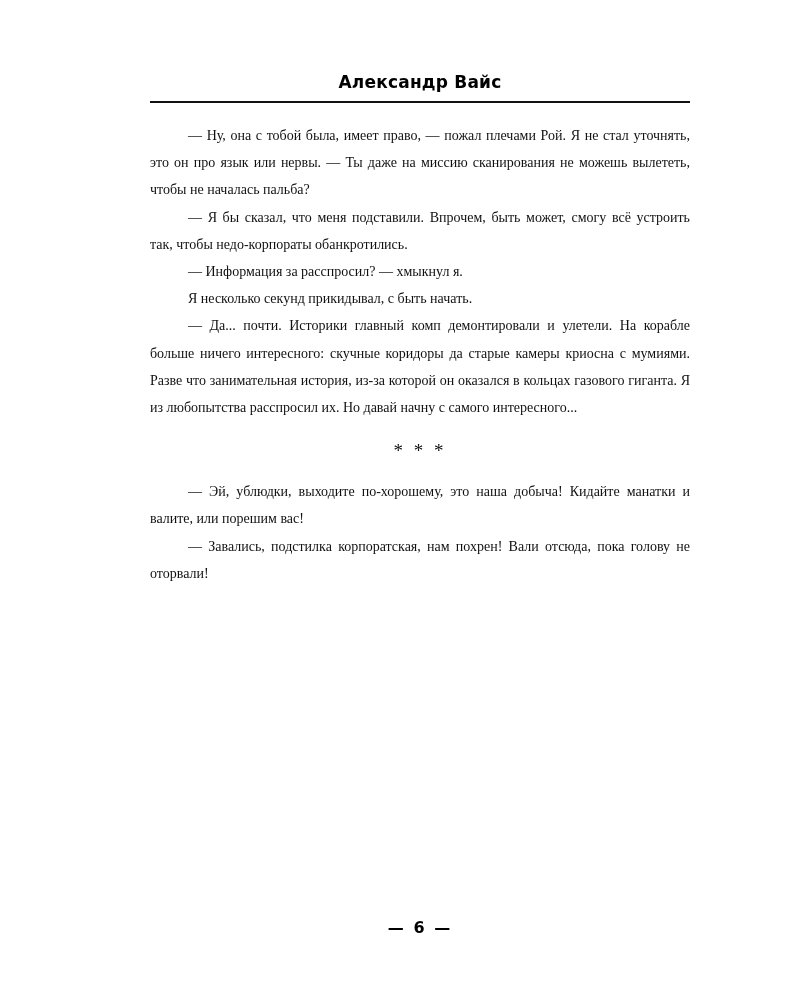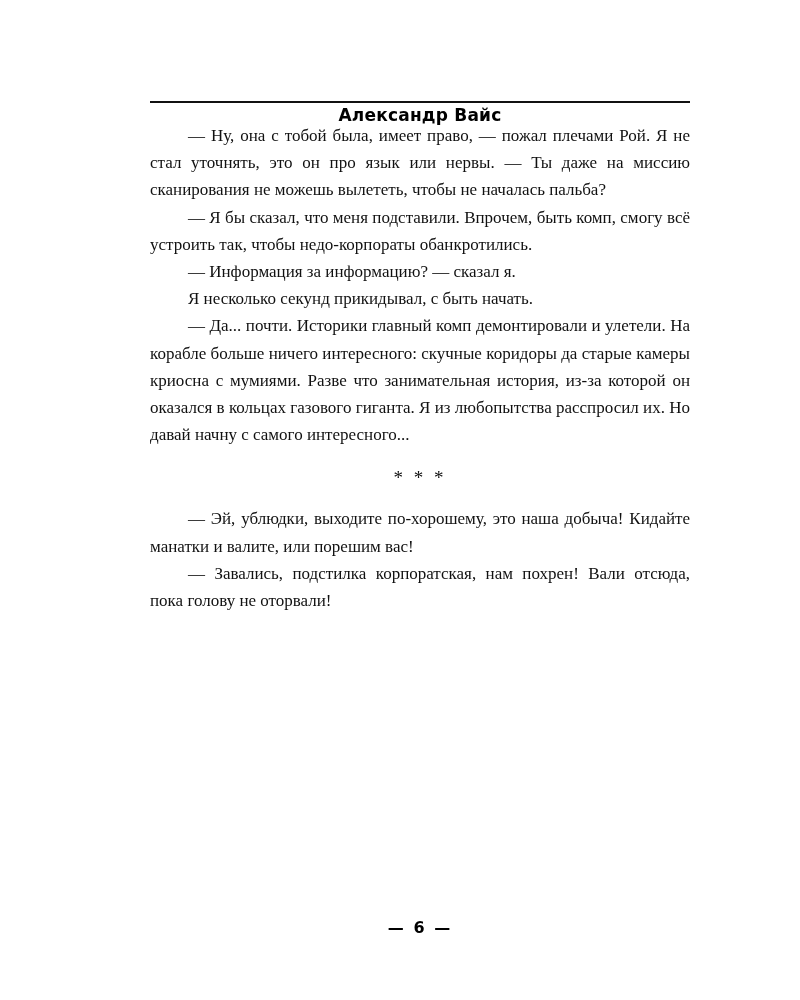--- a/index.html
+++ b/index.html
@@ -27,40 +27,39 @@
     left: 150px;
     width: 540px;
     text-align: center;
   }
   .header-title {
     font-family: "DejaVu Sans", sans-serif;
     font-weight: bold;
     font-size: 17px;
     letter-spacing: 0.2px;
     color: #000000;
-    margin-top: 33px;
   }
   .header-rule {
     position: absolute;
     top: 101px;
     left: 150px;
     width: 540px;
     height: 2px;
     background: #111111;
   }
   .content {
     position: absolute;
     top: 122px;
     left: 150px;
     width: 540px;
   }
   .para {
     margin: 0;
     text-indent: 38px;
-    font-size: 17px;
+    font-size: 14px;
     line-height: 27.2px;
     text-align: justify;
     text-justify: inter-word;
     hyphens: manual;
     color: #111111;
   }
   .scene-break {
     margin: 16px 0 14px 0;
     text-align: center;
     font-size: 19px;
@@ -88,22 +87,22 @@
 
 <div class="page">
 
   <div class="header">
     <div class="header-title">Александр Вайс</div>
   </div>
   <div class="header-rule"></div>
 
   <div class="content">
     <p class="para">— Ну, она с тобой была, имеет право, — пожал плечами Рой. Я не стал уточнять, это он про язык или нервы. — Ты даже на миссию сканирования не можешь вылететь, чтобы не началась пальба?</p>
-    <p class="para">— Я бы сказал, что меня подставили. Впрочем, быть комп, смогу всё устроить так, чтобы недо-корпораты обанкротились.</p>
-    <p class="para">— Информация за информацию? — сказал я.</p>
+    <p class="para">— Я бы сказал, что меня подставили. Впрочем, быть может, смогу всё устроить так, чтобы недо-корпораты обанкротились.</p>
+    <p class="para">— Информация за расспросил? — хмыкнул я.</p>
     <p class="para">Я несколько секунд прикидывал, с быть начать.</p>
     <p class="para">— Да... почти. Историки главный комп демонтировали и улетели. На корабле больше ничего интересного: скучные коридоры да старые камеры криосна с мумиями. Разве что занимательная история, из-за которой он оказался в кольцах газового гиганта. Я из любопытства расспросил их. Но давай начну с самого интересного...</p>
 
     <div class="scene-break">* * *</div>
 
     <p class="para">— Эй, ублюдки, выходите по-хорошему, это наша добыча! Кидайте манатки и валите, или порешим вас!</p>
     <p class="para">— Завались, подстилка корпоратская, нам похрен! Вали отсюда, пока голову не оторвали!</p>
   </div>
 
   <div class="footer">

